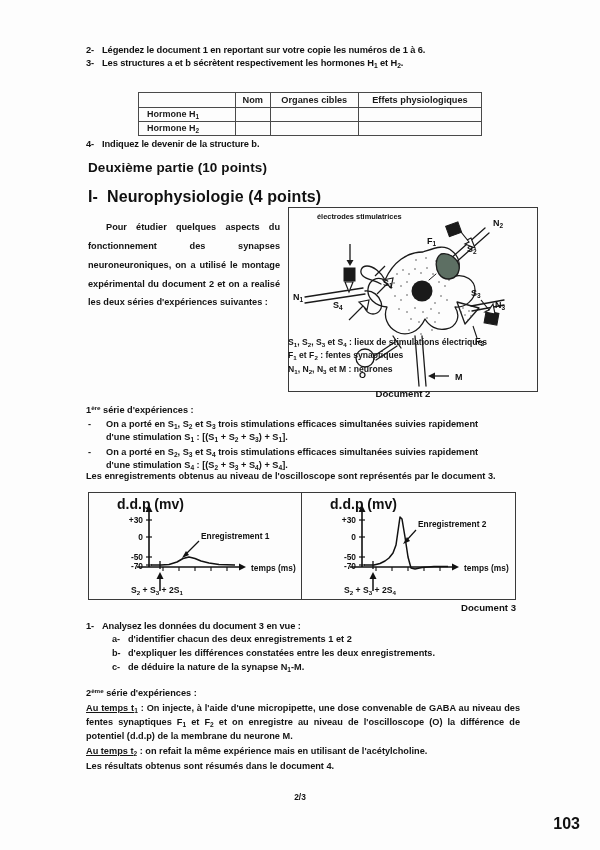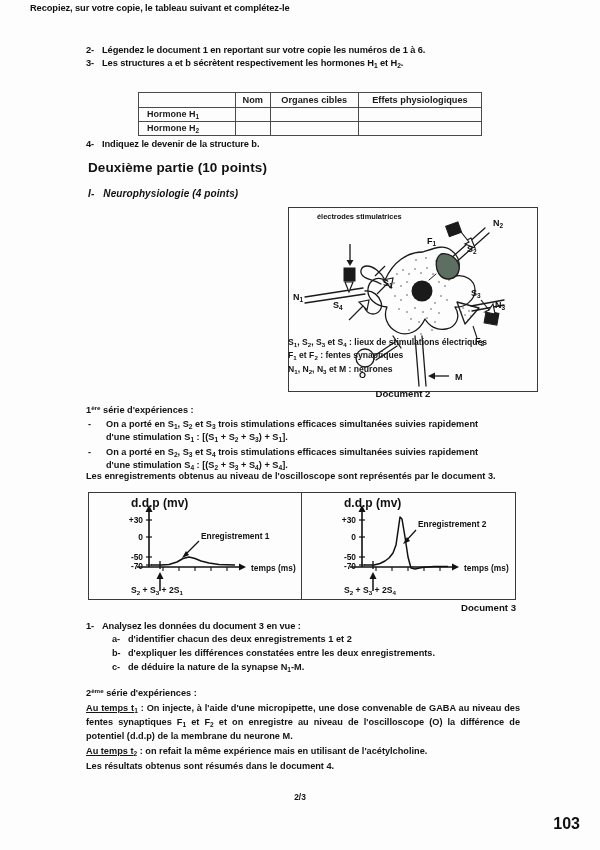--- a/index.html
+++ b/index.html
@@ -83,24 +83,23 @@
   #part-title {
     position: absolute;
     left: 88px; top: 160px;
     font-size: 13.5px;
     font-weight: 700;
     letter-spacing: 0.1px;
   }
   #section-title {
     position: absolute;
     left: 88px; top: 188px;
-    font-size: 10px;
+    font-size: 16px;
     font-weight: 700;
     letter-spacing: 0.1px;
-    font-style: italic;
   }
   #section-title .roman { margin-right: 9px; }
 
   
   #intro-para {
     position: absolute;
     left: 88px; top: 218px;
     width: 192px;
     font-size: 9.2px;
     line-height: 2.05;
@@ -180,22 +179,22 @@
   }
   .chart-cell {
     position: relative;
     width: 50%;
     height: 100%;
     box-sizing: border-box;
   }
   .chart-cell.left { border-right: 1px solid #3a3a3a; }
   .chart-title {
     position: absolute;
-    left: 42px; top: 3px;
-    font-size: 12px;
+    left: 28px; top: 3px;
+    font-size: 14px;
     font-weight: 700;
   }
   .chart-svg { position: absolute; left: 0; top: 0; }
   .chart-annot {
     position: absolute;
     font-size: 8.6px;
     font-weight: 700;
     white-space: nowrap;
   }
   #doc3-caption {
@@ -251,21 +250,20 @@
     <div class="q-row">
       <span class="q-num">2-</span>
       <span class="q-txt">Légendez le document 1 en reportant sur votre copie les numéros de 1 à 6.</span>
     </div>
     <div class="q-row">
       <span class="q-num">3-</span>
       <span class="q-txt">Les structures a et b sécrètent respectivement les hormones H<sub>1</sub> et H<sub>2</sub>.</span>
     </div>
   </div>
 
-  <div id="sub-instruction">Recopiez, sur votre copie, le tableau suivant et complétez-le</div>
 
   <div id="hormone-table-wrap">
     <table class="hormone">
       <tbody>
           <tr>
         <th class="blank-corner"></th>
         <th>Nom</th>
         <th>Organes cibles</th>
         <th>Effets physiologiques</th>
       </tr>
@@ -290,20 +288,21 @@
       <span class="q-num">4-</span>
       <span class="q-txt">Indiquez le devenir de la structure b.</span>
     </div>
   </div>
 
   <div id="part-title">Deuxième partie (10 points)</div>
   <div id="section-title">
     <span class="roman">I-</span><span>Neurophysiologie (4 points)</span>
   </div>
 
+  <div id="intro-para">Pour étudier quelques aspects du fonctionnement des synapses neuroneuroniques, on a utilisé le montage expérimental du document 2 et on a realisé les deux séries d'expériences suivantes :</div>
 
   <div id="doc2-box">
     <div id="doc2-label-electrodes">électrodes stimulatrices</div>
     <svg id="neuron-svg" width="226" height="183" viewBox="0 0 226 183">
       <g fill="none" stroke="#1a1a1a" stroke-width="1.3" stroke-linejoin="round" stroke-linecap="round">
 
         <path d="M96 72 C104 54 118 44 134 44 C146 40 155 36 163 43 C172 50 172 60 166 68
                  C176 66 186 72 186 82 C186 92 176 100 166 99
                  C172 108 168 119 157 121 C148 123 140 118 136 111
                  C130 124 118 129 108 124 C98 119 94 108 98 99

